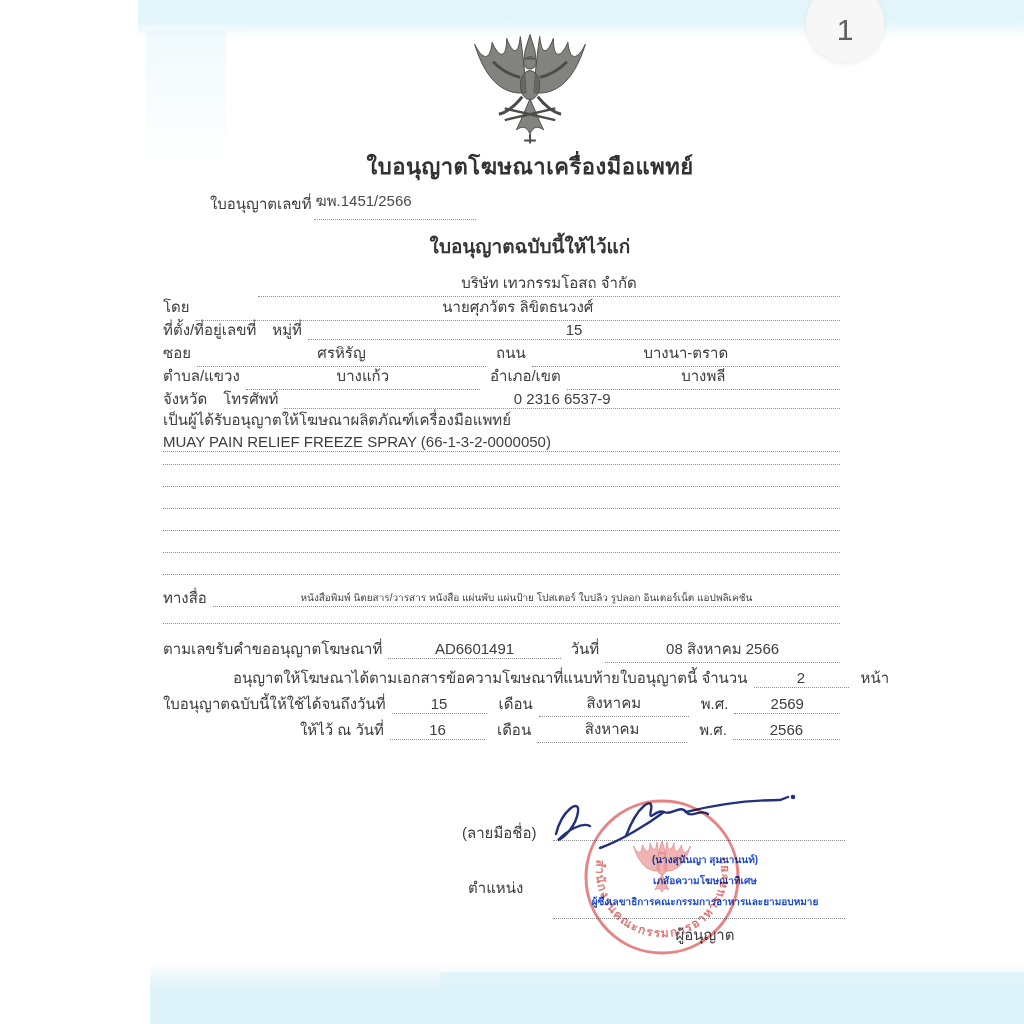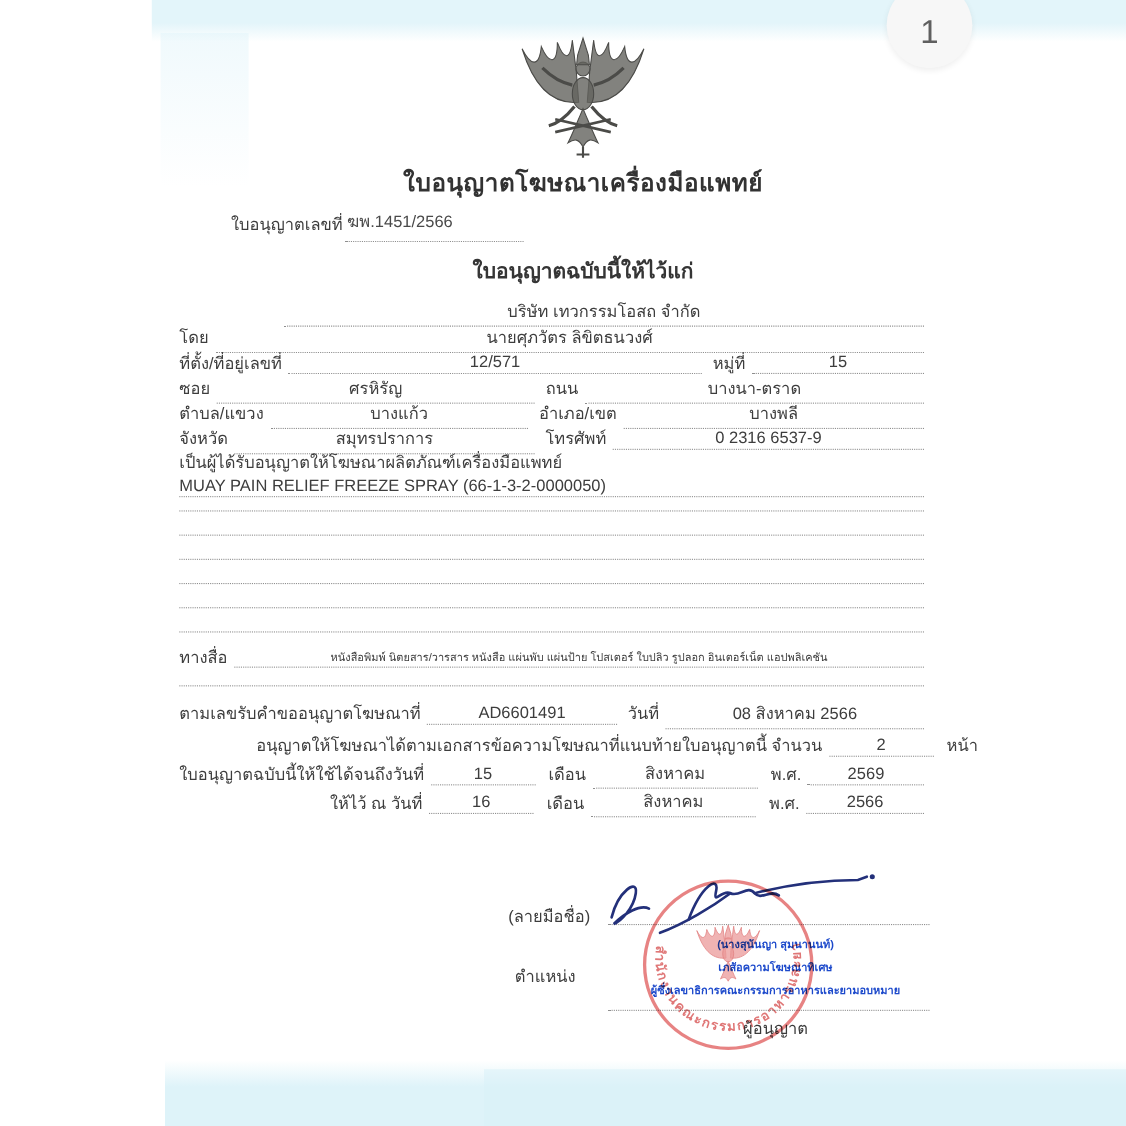--- a/index.html
+++ b/index.html
@@ -89,42 +89,40 @@
       <span class="fill" style="flex:1;margin-left:95px">บริษัท เทวกรรมโอสถ จำกัด</span>
     </div>
 
     <div class="frow" style="height:23px">
       <span class="lbl">โดย</span>
       <span class="fill" style="flex:1">นายศุภวัตร ลิขิตธนวงศ์</span>
     </div>
 
     <div class="frow" style="height:23px">
       <span class="lbl">ที่ตั้ง/ที่อยู่เลขที่</span>
-      <span class="fill" style="flex:2.4">12/571</span>
       <span class="lbl" style="padding-left:10px">หมู่ที่</span>
       <span class="fill" style="flex:1">15</span>
     </div>
 
     <div class="frow" style="height:23px">
       <span class="lbl">ซอย</span>
       <span class="fill" style="flex:1.5">ศรหิรัญ</span>
       <span class="lbl" style="padding-left:10px">ถนน</span>
       <span class="fill" style="flex:1.6">บางนา-ตราด</span>
     </div>
 
     <div class="frow" style="height:23px">
       <span class="lbl">ตำบล/แขวง</span>
       <span class="fill" style="flex:1.2">บางแก้ว</span>
       <span class="lbl" style="padding-left:10px">อำเภอ/เขต</span>
       <span class="fill" style="flex:1.4">บางพลี</span>
     </div>
 
     <div class="frow" style="height:23px">
       <span class="lbl">จังหวัด</span>
-      <span class="fill" style="flex:1.35">สมุทรปราการ</span>
       <span class="lbl" style="padding-left:10px">โทรศัพท์</span>
       <span class="fill" style="flex:1.4">0 2316 6537-9</span>
     </div>
 
     <div class="plain" style="height:21px">เป็นผู้ได้รับอนุญาตให้โฆษณาผลิตภัณฑ์เครื่องมือแพทย์</div>
 
     <div class="frow" style="height:21px">
       <span class="fill left" style="flex:1">MUAY PAIN RELIEF FREEZE SPRAY (66-1-3-2-0000050)</span>
     </div>
 

